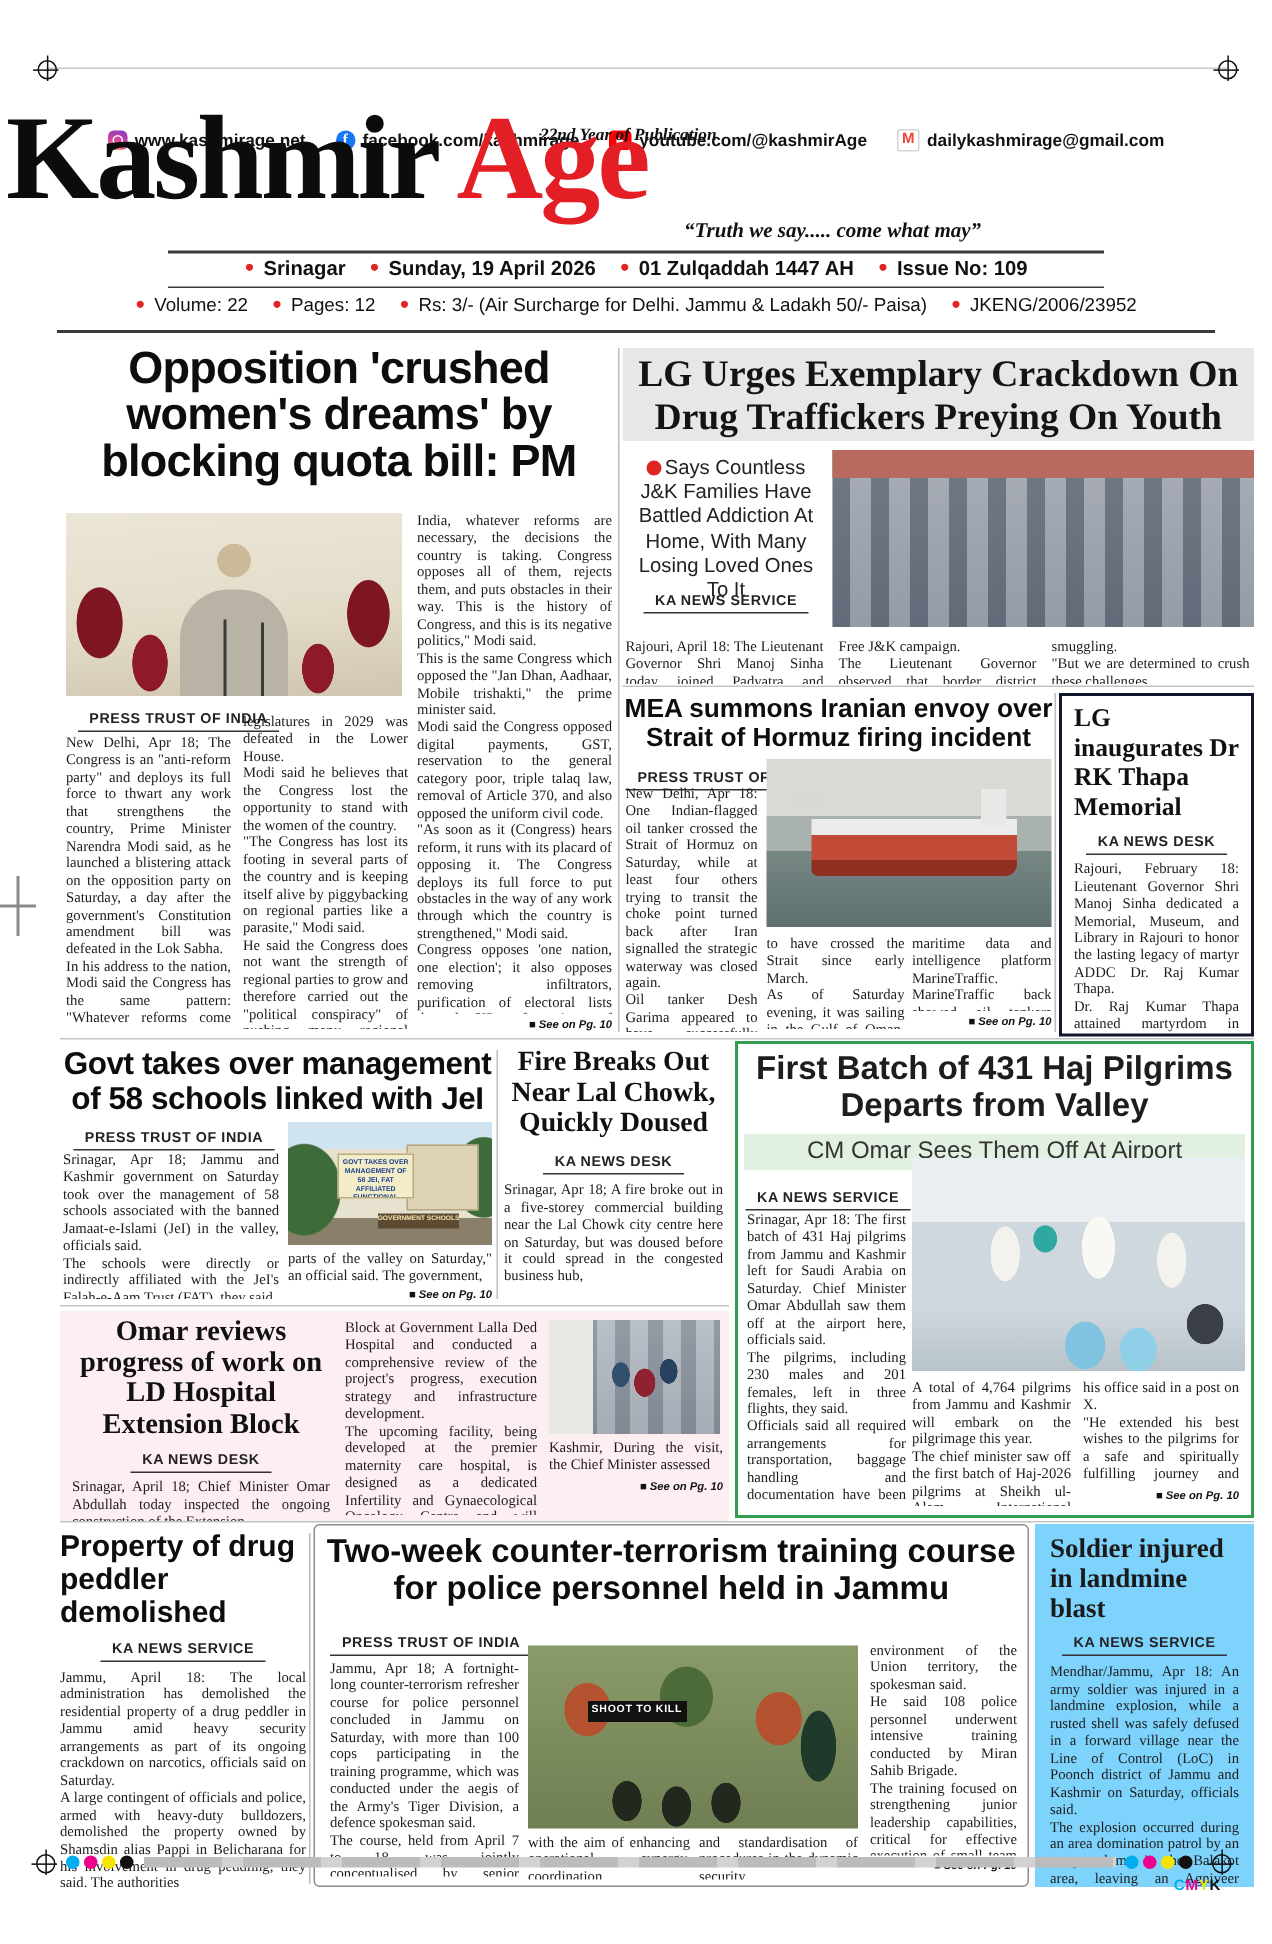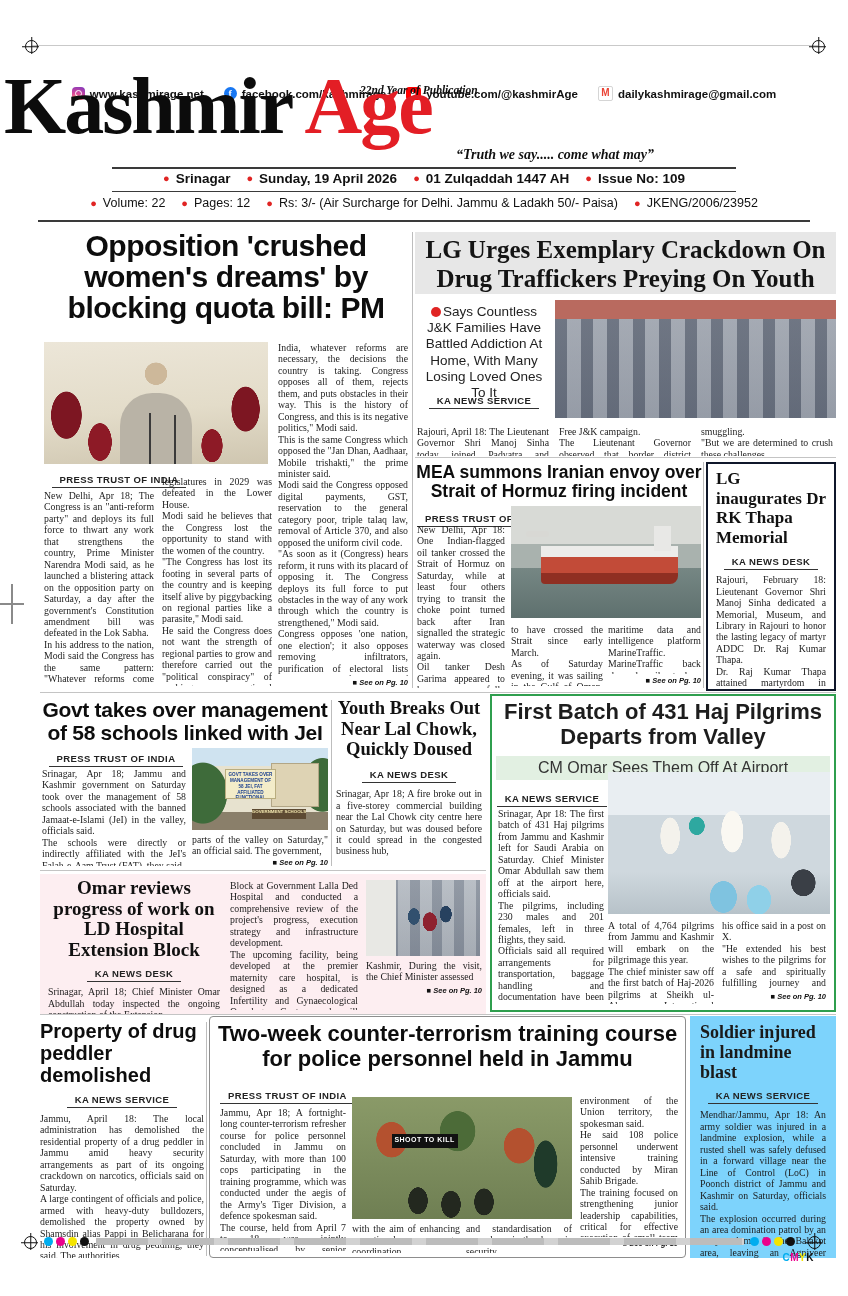--- a/index.html
+++ b/index.html
@@ -341,21 +341,21 @@
       <div class="sign1">GOVT TAKES OVER MANAGEMENT OF 58 JEI, FAT AFFILIATED FUNCTIONAL SCHOOLS</div>
       <div class="sign2">GOVERNMENT SCHOOLS</div>
     </div>
     <div class="caption abs">
       <div class="btxt" style="height:22px;">parts of the valley on Saturday," an official said. The government,</div>
       <div class="seeon">■ See on Pg. 10</div>
     </div>
   </div>
 
   <div class="block" id="fire">
-    <div class="hl hl-serif">Youth Breaks Out Near Lal Chowk, Quickly Doused</div>
+    <div class="hl hl-serif">Fire Breaks Out Near Lal Chowk, Quickly Doused</div>
     <div class="bylinewrap" style="margin-top:4px;"><span class="byline">KA NEWS DESK</span></div>
     <div class="btxt">Srinagar, Apr 18; A fire broke out in a five-storey commercial building near the Lal Chowk city centre here on Saturday, but was doused before it could spread in the congested business hub,</div>
 
   </div>
 
   <div class="block" id="haj">
     <div class="hl hl-sans">First Batch of 431 Haj Pilgrims Departs from Valley</div>
     <div class="subbar">CM Omar Sees Them Off At Airport</div>
     <div class="bylinewrap"><span class="byline">KA NEWS SERVICE</span></div>
     <div class="btxt col1">Srinagar, Apr 18: The first batch of 431 Haj pilgrims from Jammu and Kashmir left for Saudi Arabia on Saturday. Chief Minister Omar Abdullah saw them off at the airport here, officials said.

